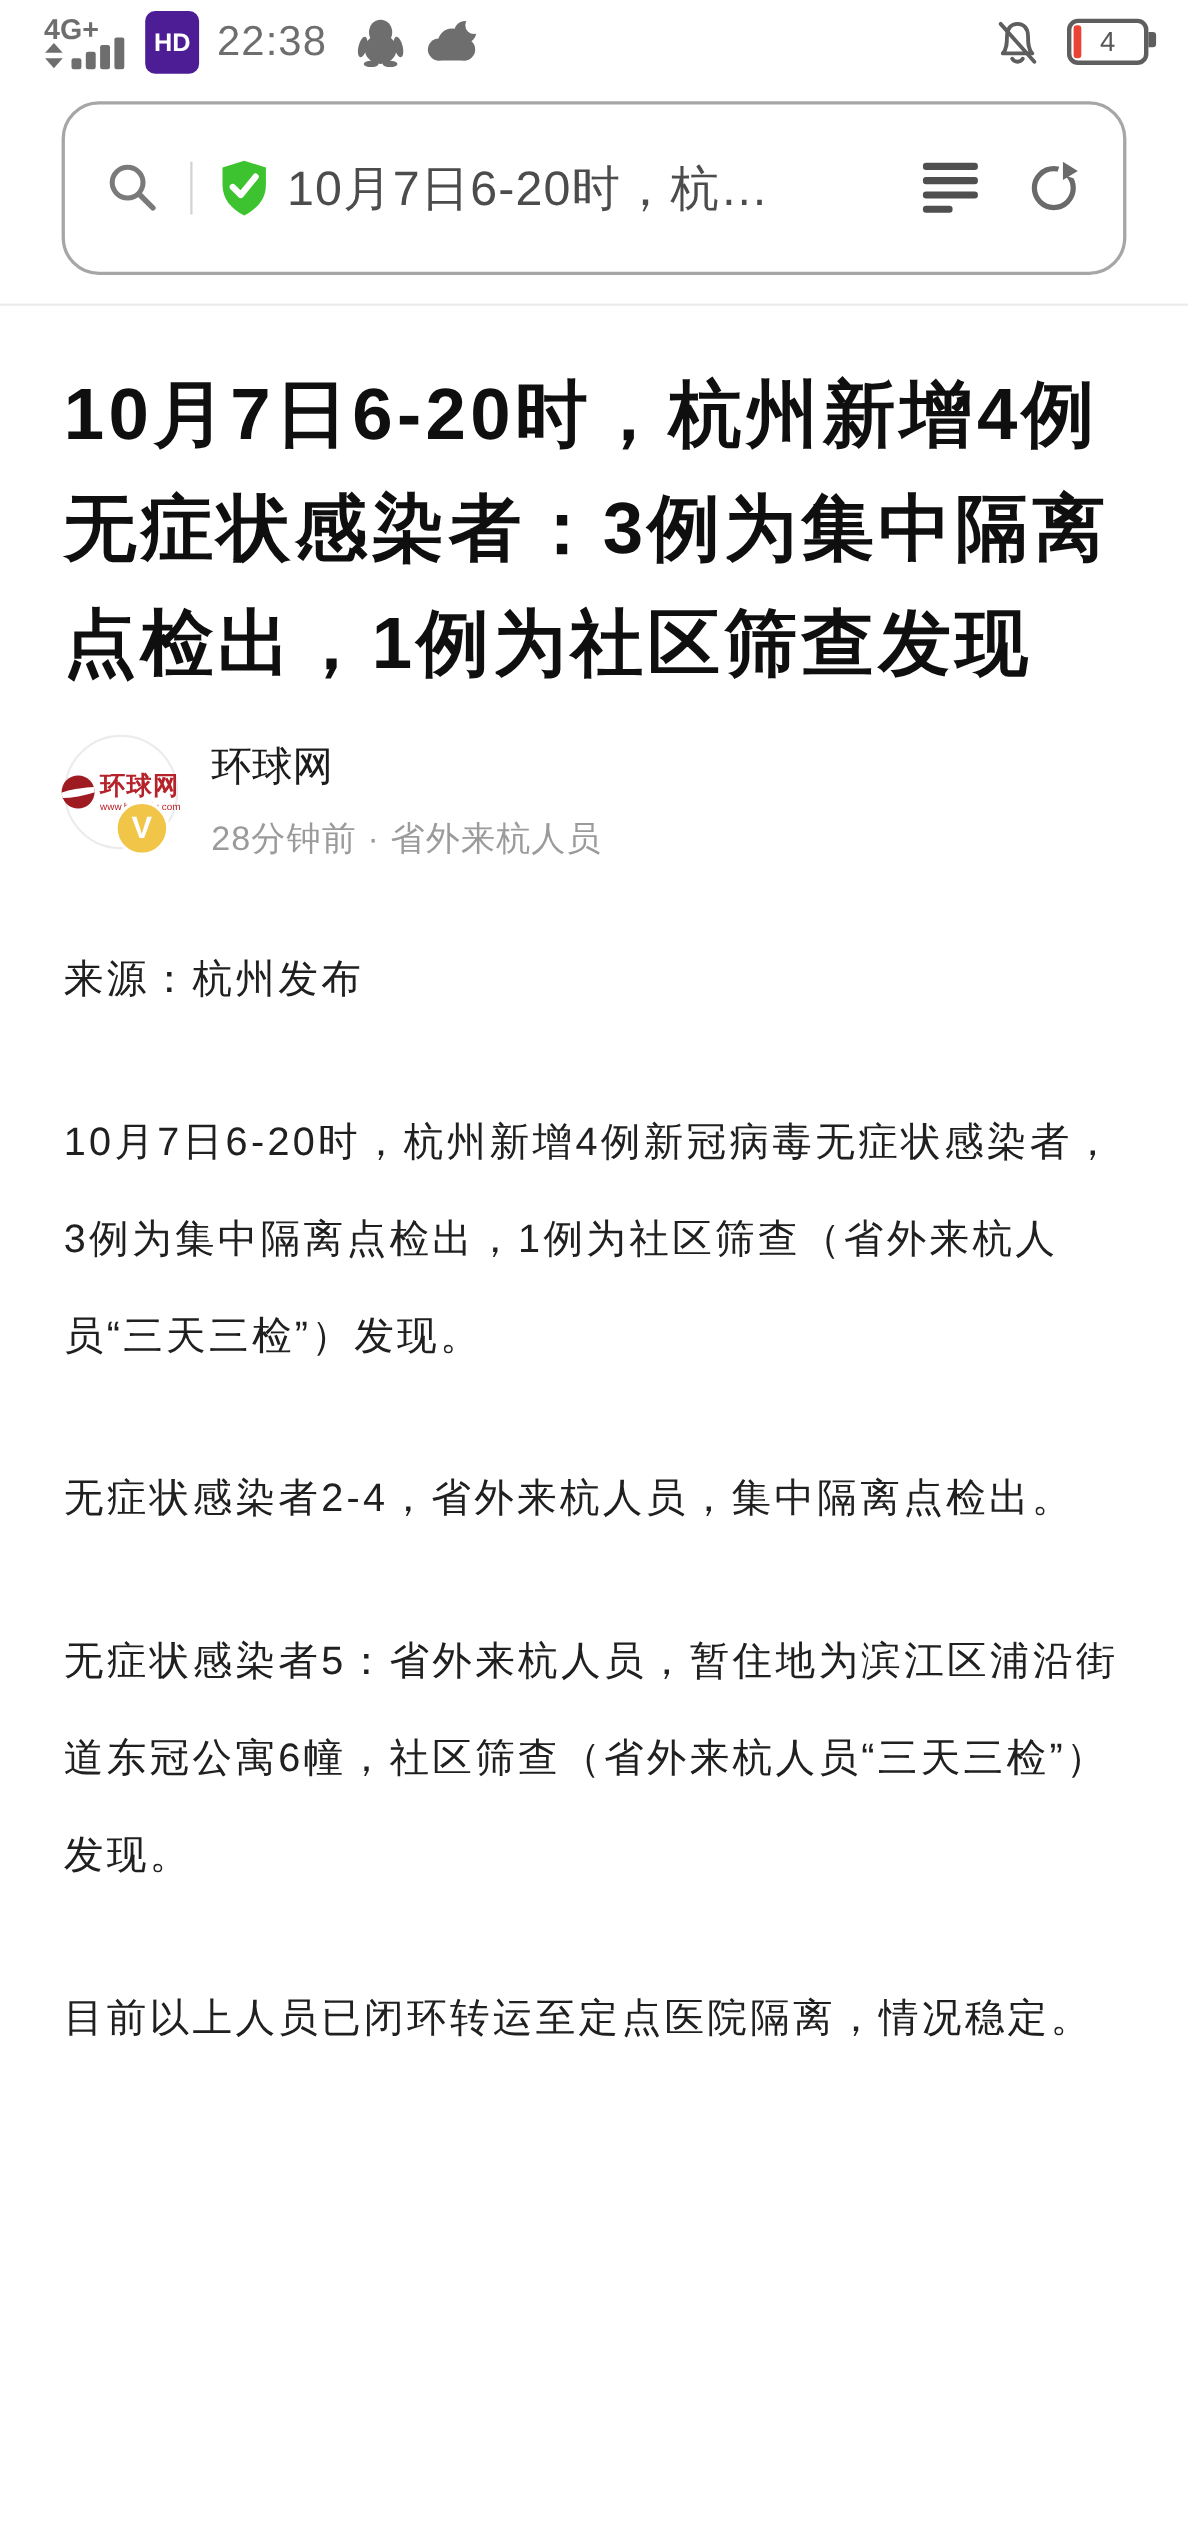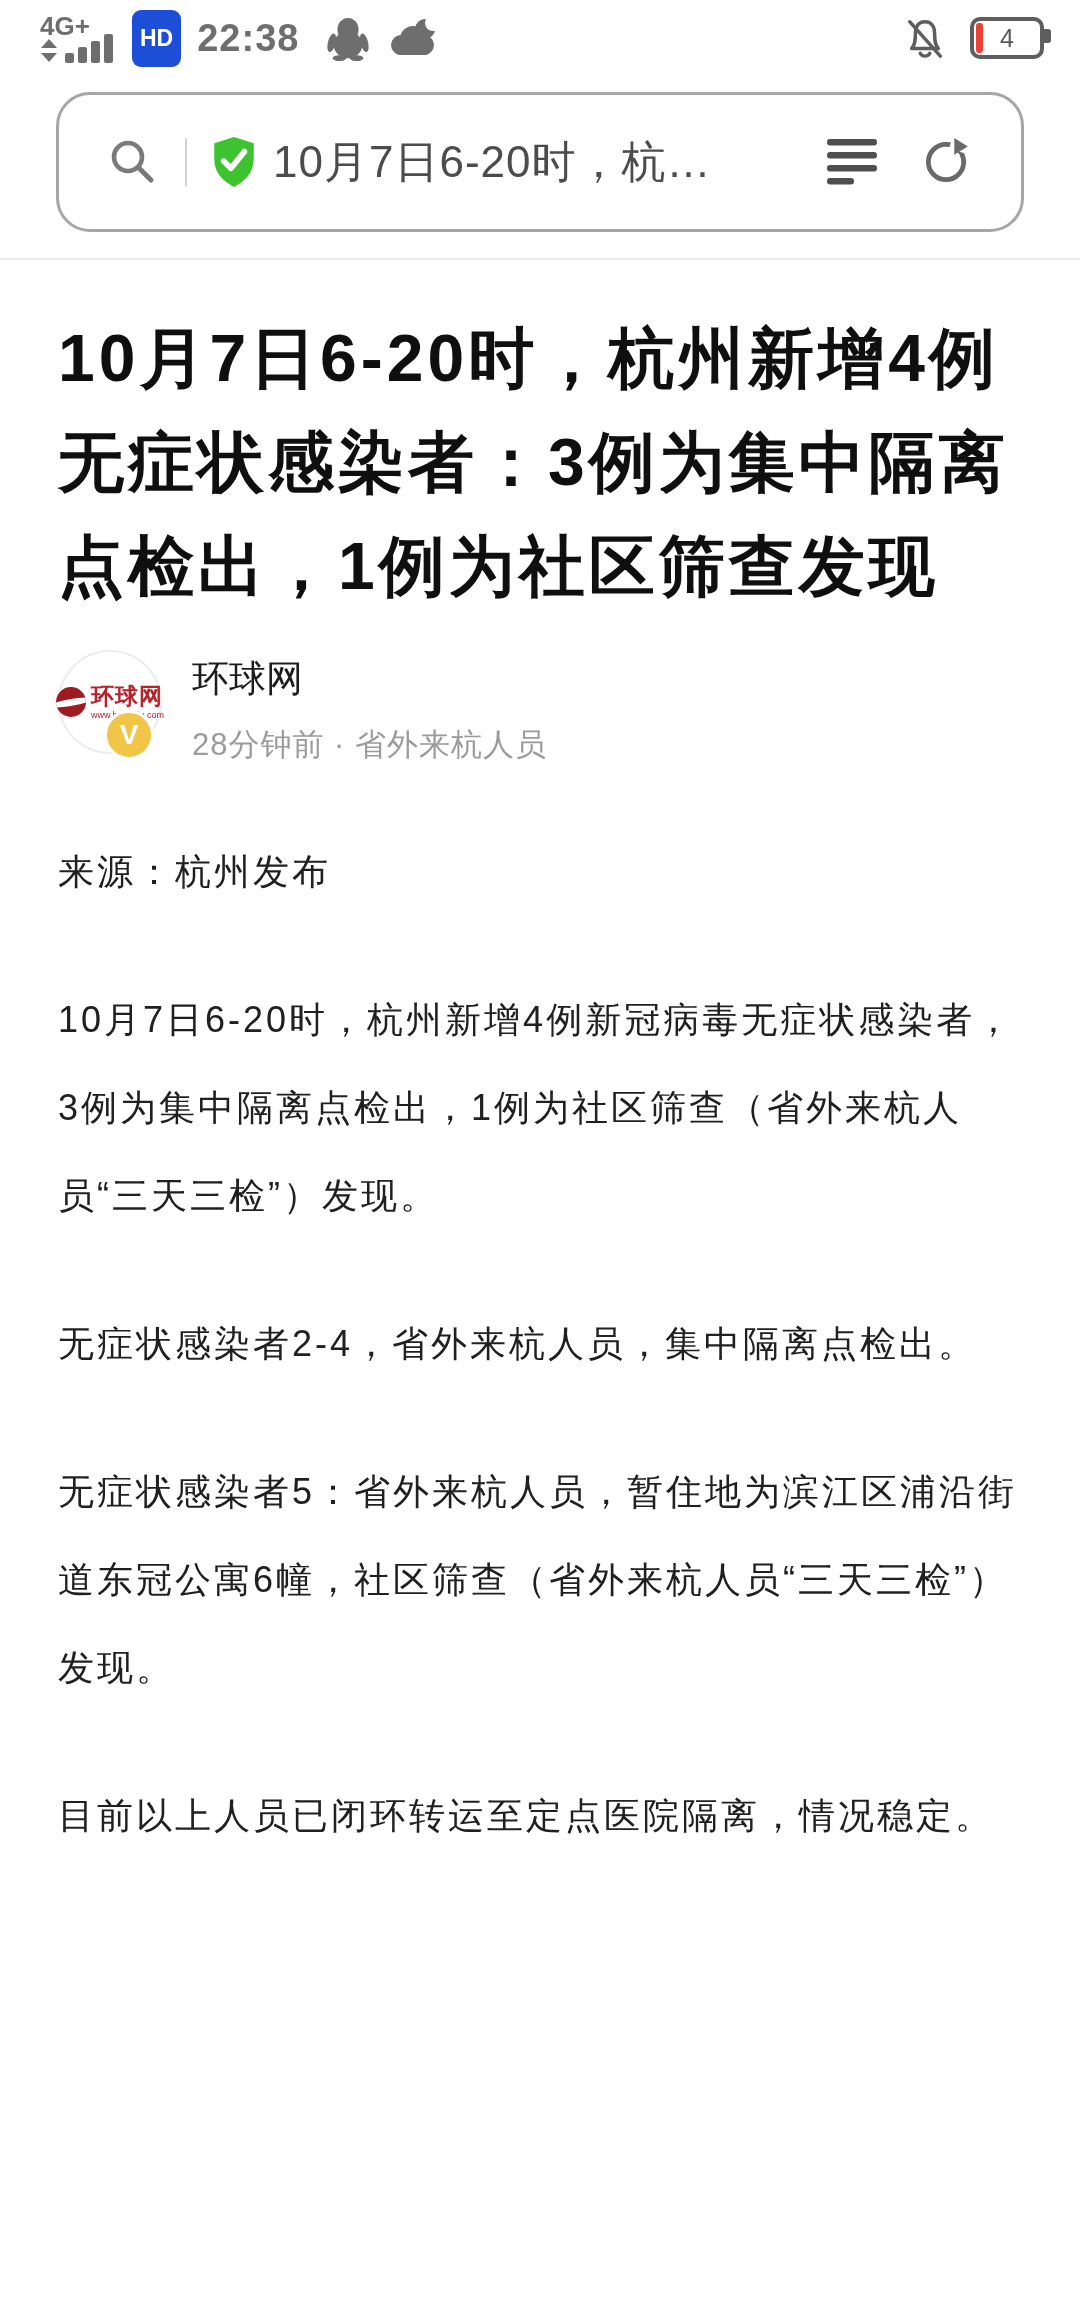--- a/index.html
+++ b/index.html
@@ -6,41 +6,41 @@
   .screen{
     position:relative;width:1080px;height:2299px;background:#ffffff;overflow:hidden;
     font-family:"Liberation Sans","DejaVu Sans",sans-serif;
   }
   
   .status-bar{
     height:64px;display:flex;justify-content:space-between;align-items:center;
     padding:12px 36px 0 38px;color:#6e6e6e;box-sizing:border-box;
   }
   .sb-group{display:flex;align-items:center;gap:16px;}
-  .sb-time{font-size:38px;color:#6e6e6e;letter-spacing:1px;font-weight:bold;}
+  .sb-time{font-size:38px;color:#6e6e6e;letter-spacing:1px;}
   .hd-badge{
-    background:#1d4ed8;color:#fff;font-size:23px;font-weight:bold;
+    background:#4c1d95;color:#fff;font-size:23px;font-weight:bold;
     border-radius:9px;padding:17px 8px;line-height:1;
   }
   .battery{
     position:relative;width:66px;height:34px;border:4px solid #5e5e5e;border-radius:10px;
     display:flex;align-items:center;justify-content:center;background:#fff;margin-left:6px;
   }
   .battery::after{
     content:"";position:absolute;right:-11px;top:8px;width:7px;height:14px;
     background:#5e5e5e;border-radius:0 3px 3px 0;
   }
   .battery .batt-red{
     position:absolute;left:2px;top:2px;bottom:2px;width:7px;background:#ea4335;border-radius:3px;
   }
   .battery .batt-num{font-size:25px;color:#585858;position:relative;}
   
   .url-bar{
-    margin:28px 56px 0 56px;height:140px;border:3px solid #a6a6a6;border-radius:34px;
-    display:flex;align-items:center;padding:0 48px;box-sizing:border-box;background:#fff;
+    margin:28px 56px 0 56px;height:158px;border:3px solid #a6a6a6;border-radius:34px;
+    display:flex;align-items:center;padding:0 36px;box-sizing:border-box;background:#fff;
   }
   .vdiv{width:2px;height:48px;background:#d2d2d2;margin:0 22px 0 26px;}
   .page-title{
     flex:1;font-size:44px;color:#4c4c4c;margin-left:14px;white-space:nowrap;
     overflow:hidden;letter-spacing:1px;
   }
   .chrome-divider{height:2px;background:#ebebeb;margin-top:26px;}
   
   .article{padding:0 58px;}
   .article h1{

